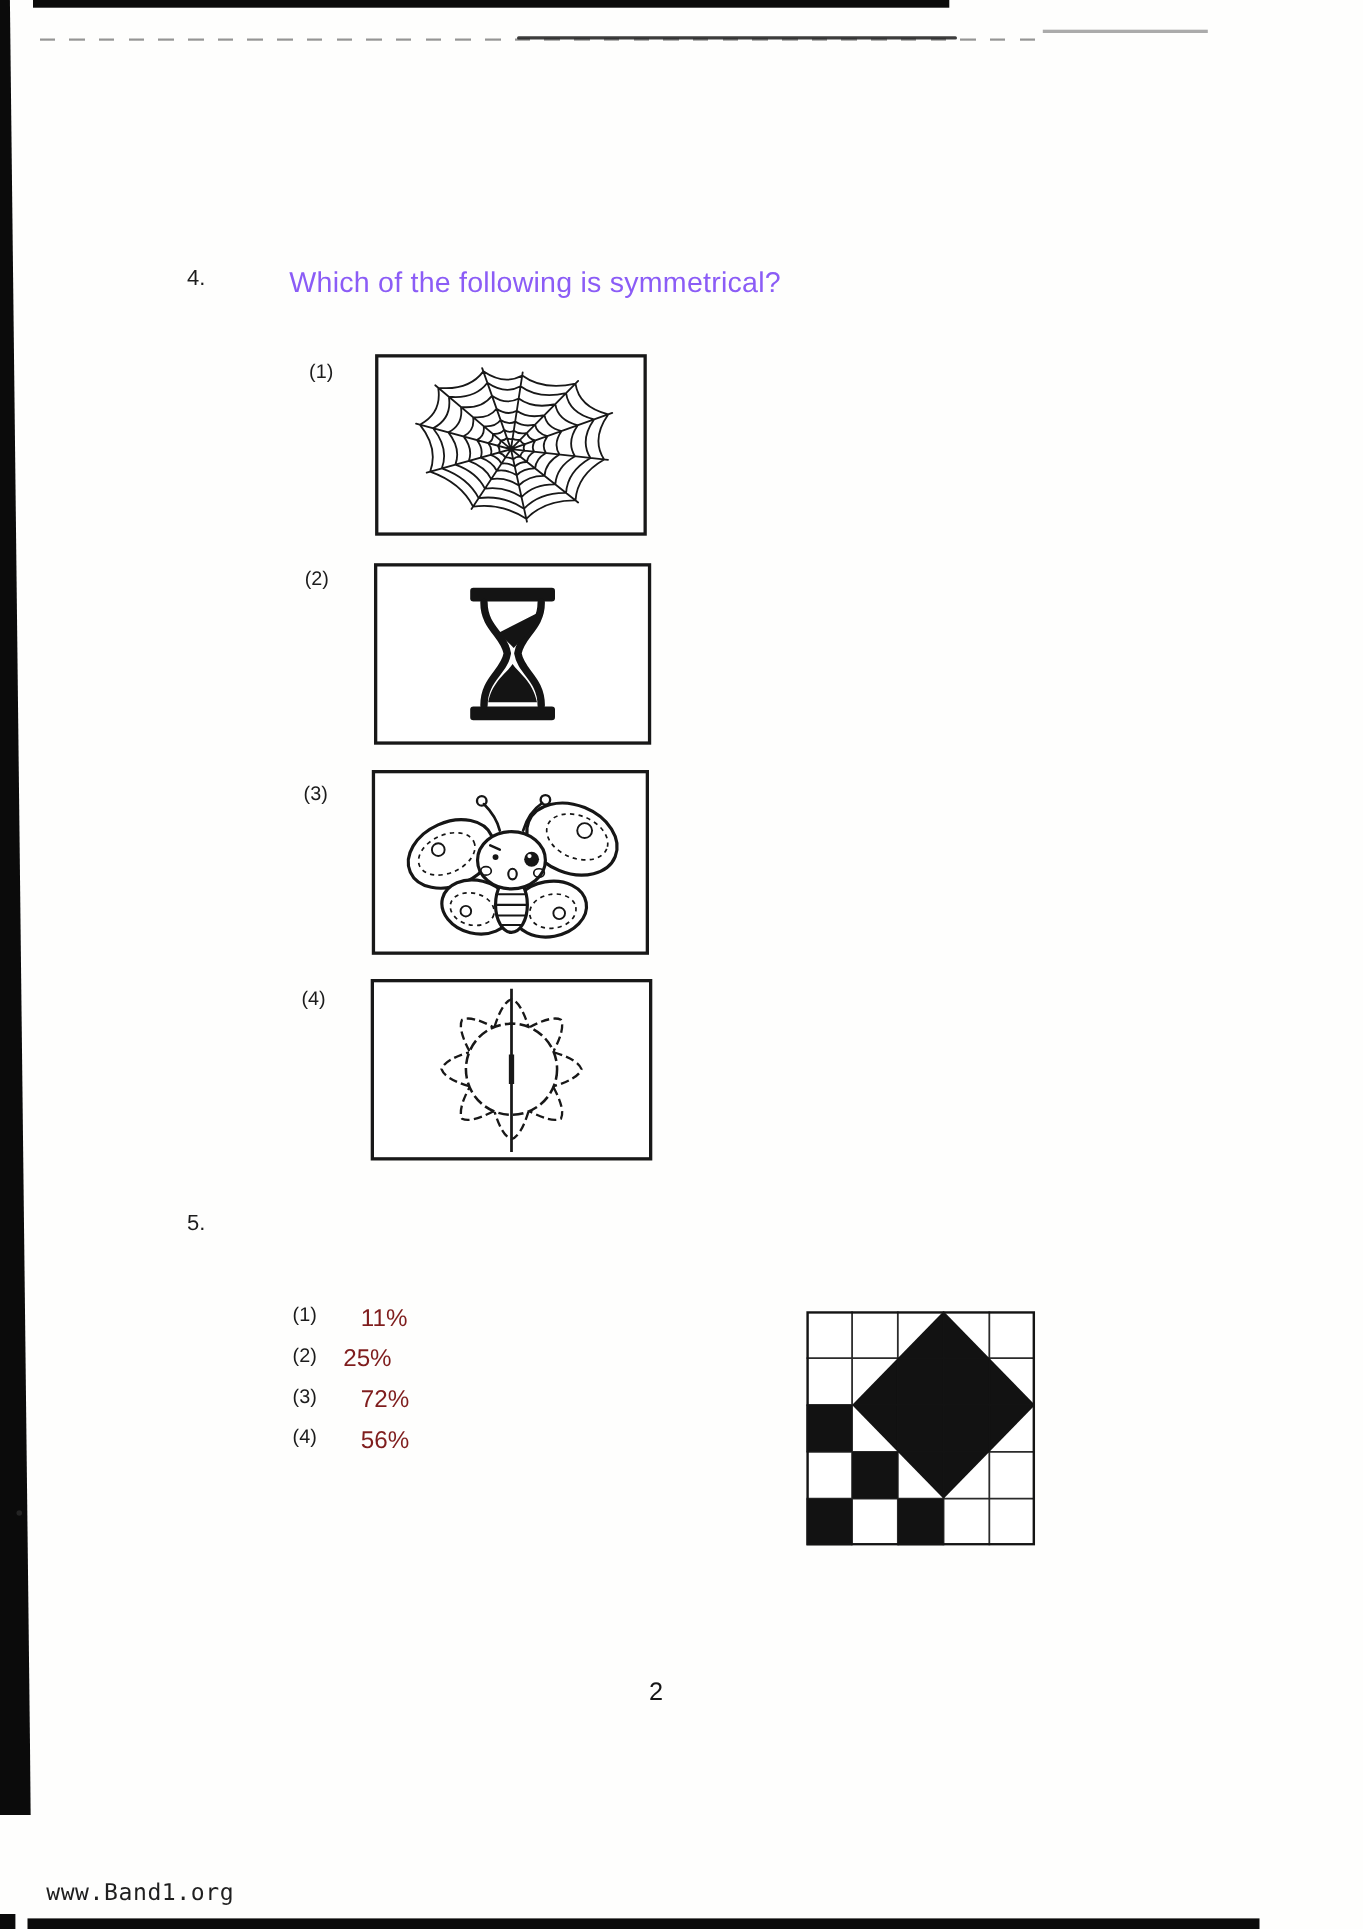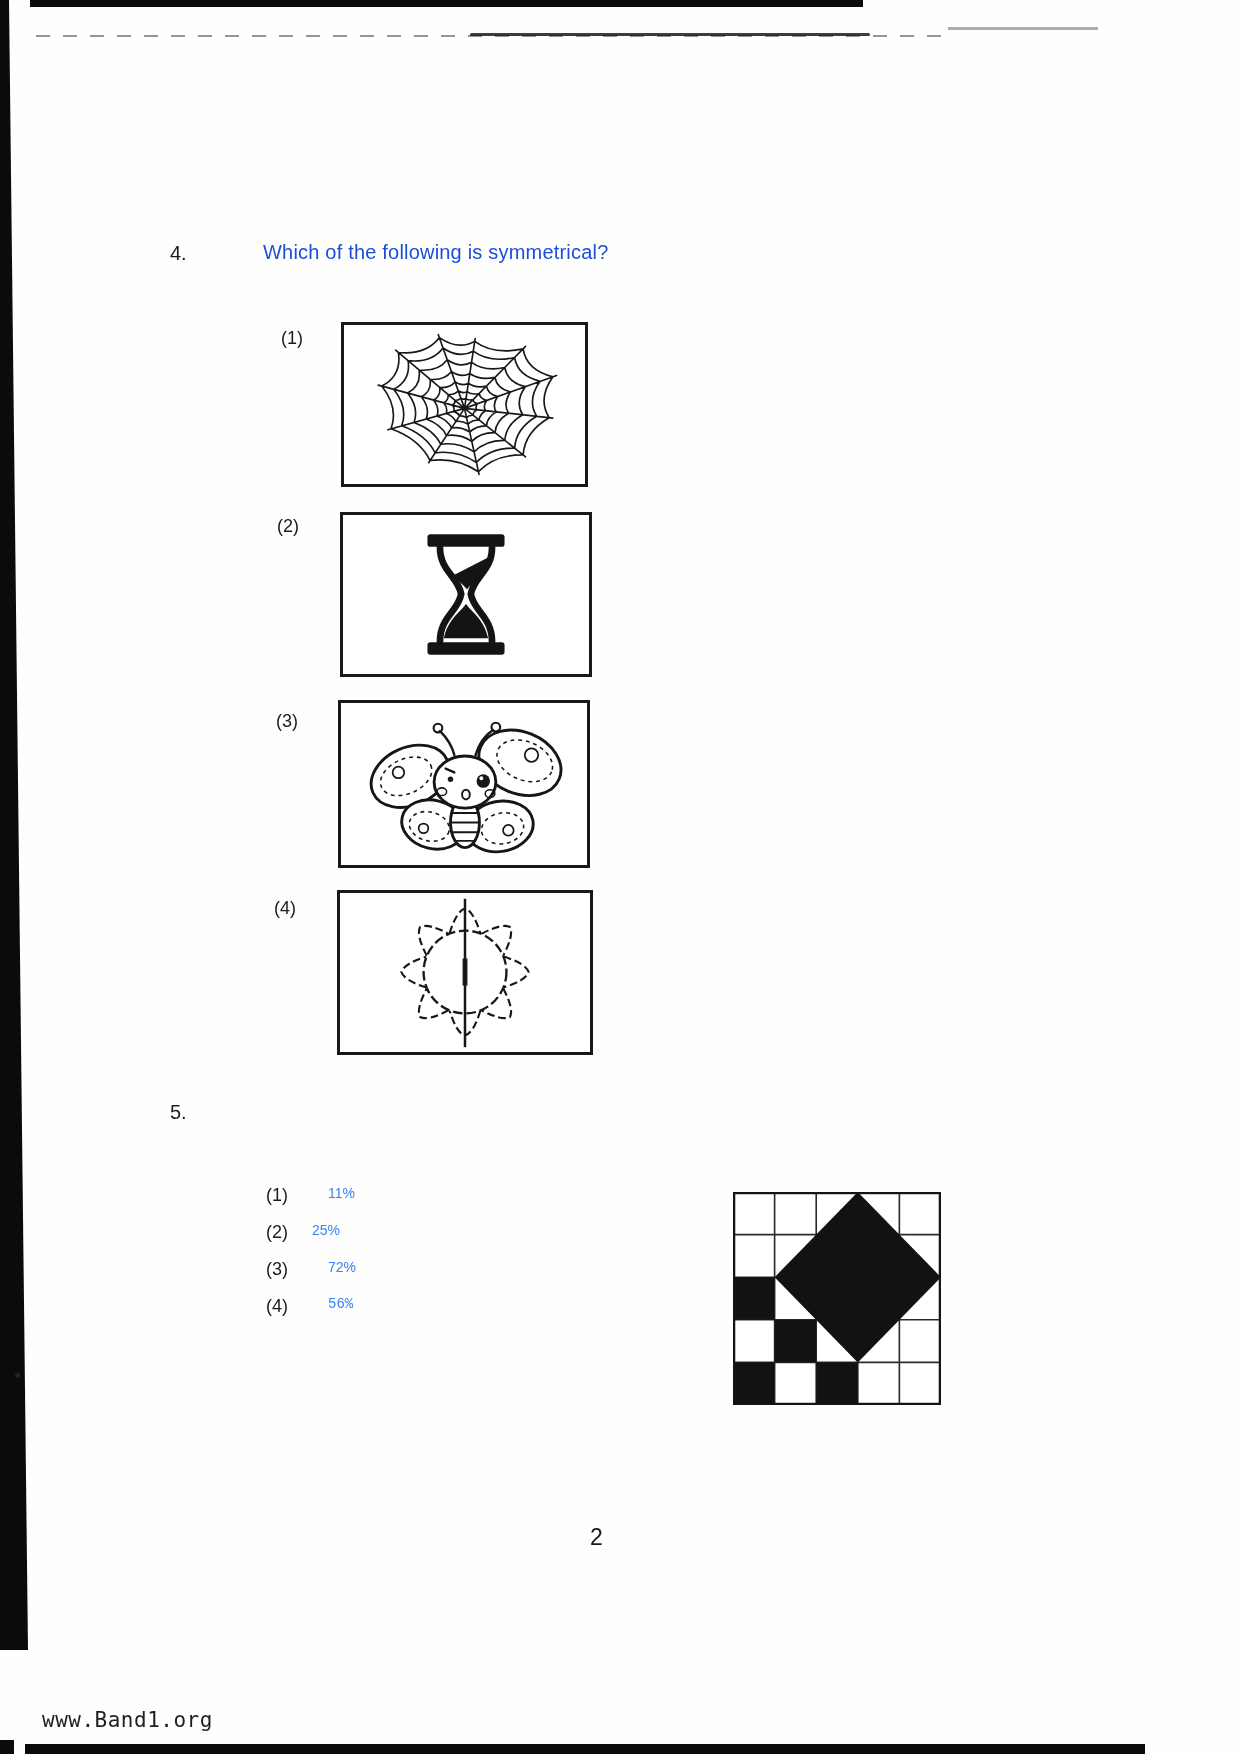--- a/index.html
+++ b/index.html
@@ -21,30 +21,30 @@
     background: repeating-linear-gradient(90deg, rgba(45,45,45,.5) 0 14px, rgba(45,45,45,0) 14px 27px);
   }
   .scratch-dark { position:absolute; left:470px; top:33px; width:400px; height:3px; background:rgba(12,12,12,.8); border-radius:2px; }
   .scratch-right { position:absolute; left:948px; top:27px; width:150px; height:3px; background:rgba(70,70,70,.45); }
   .bar-bottom { position:absolute; left:25px; top:1744px; width:1120px; height:10px; background:#0b0b0b; }
   .corner-mark { position:absolute; left:0; top:1740px; width:14px; height:14px; background:#0b0b0b; }
   .margin-dot { position:absolute; left:15px; top:1373px; width:5px; height:5px; border-radius:50%; background:#2a2a2a; opacity:.8; }
 
   
   .qnum { position:absolute; font-size:20px; color:#1c1c1c; }
-  .qtext { position:absolute; font-size:20px; color:#1d4ed8; letter-spacing:.2px; }
+  .qtext { position:absolute; font-size:26px; color:#8b5cf6; letter-spacing:.2px; }
   .opt-label { position:absolute; font-size:18px; color:#1c1c1c; }
   .fig-box {
     position:absolute; background:#fff; border:3px solid #181818;
     display:flex; align-items:center; justify-content:center;
   }
   .fig-box svg { display:block; }
 
   .q5-text { position:absolute; font-size:20px; line-height:29px; color:#1c1c1c; width:430px; }
-  .q5-opt-value { position:absolute; font-size:14px; color:#3b82f6; }
+  .q5-opt-value { position:absolute; font-size:22px; color:#7f1d1d; }
 
   .grid-fig { position:absolute; left:733px; top:1192px; }
 
   .page-number { position:absolute; left:590px; top:1524px; font-size:23px; color:#161616; }
   .footer-url {
     position:absolute; left:42px; top:1684px; font-size:21px; color:#1f1f1f;
     font-family:"DejaVu Sans Mono", monospace; letter-spacing:.5px;margin-top:24px;
   }
 </style>
 </head>
@@ -166,21 +166,21 @@
   <span class="opt-label scan-text" style="left:266px; top:1185px;">(1)</span>
   <span class="q5-opt-value scan-text" style="left:328px; top:1185px;">11%</span>
 
   <span class="opt-label scan-text" style="left:266px; top:1222px;">(2)</span>
   <span class="q5-opt-value scan-text" style="left:312px; top:1222px;text-align:right;">25%</span>
 
   <span class="opt-label scan-text" style="left:266px; top:1259px;">(3)</span>
   <span class="q5-opt-value scan-text" style="left:328px; top:1259px;">72%</span>
 
   <span class="opt-label scan-text" style="left:266px; top:1296px;">(4)</span>
-  <span class="q5-opt-value scan-text" style="left:328px; top:1296px;font-family:Liberation Mono, monospace;">56%</span>
+  <span class="q5-opt-value scan-text" style="left:328px; top:1296px;">56%</span>
 
   <div class="grid-fig">
     <svg width="208" height="213" viewBox="0 0 205 210">
       <rect x="0" y="0" width="205" height="210" fill="#ffffff"></rect>
 
       <g fill="#121212">
         <rect x="0" y="84" width="41" height="42"></rect>
         <rect x="41" y="126" width="41" height="42"></rect>
         <rect x="0" y="168" width="41" height="42"></rect>
         <rect x="82" y="168" width="41" height="42"></rect>

